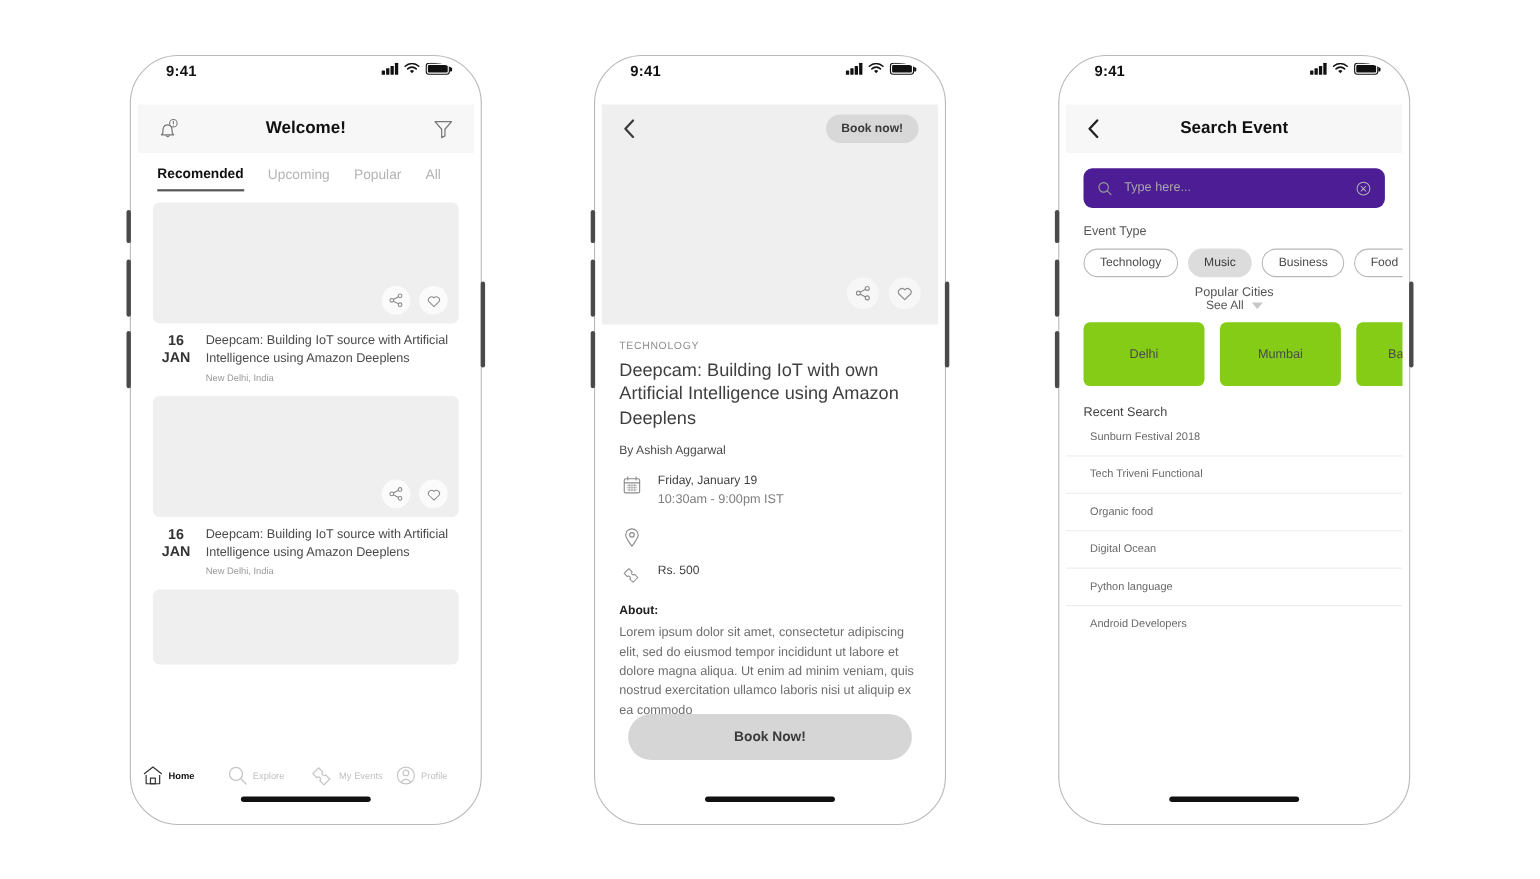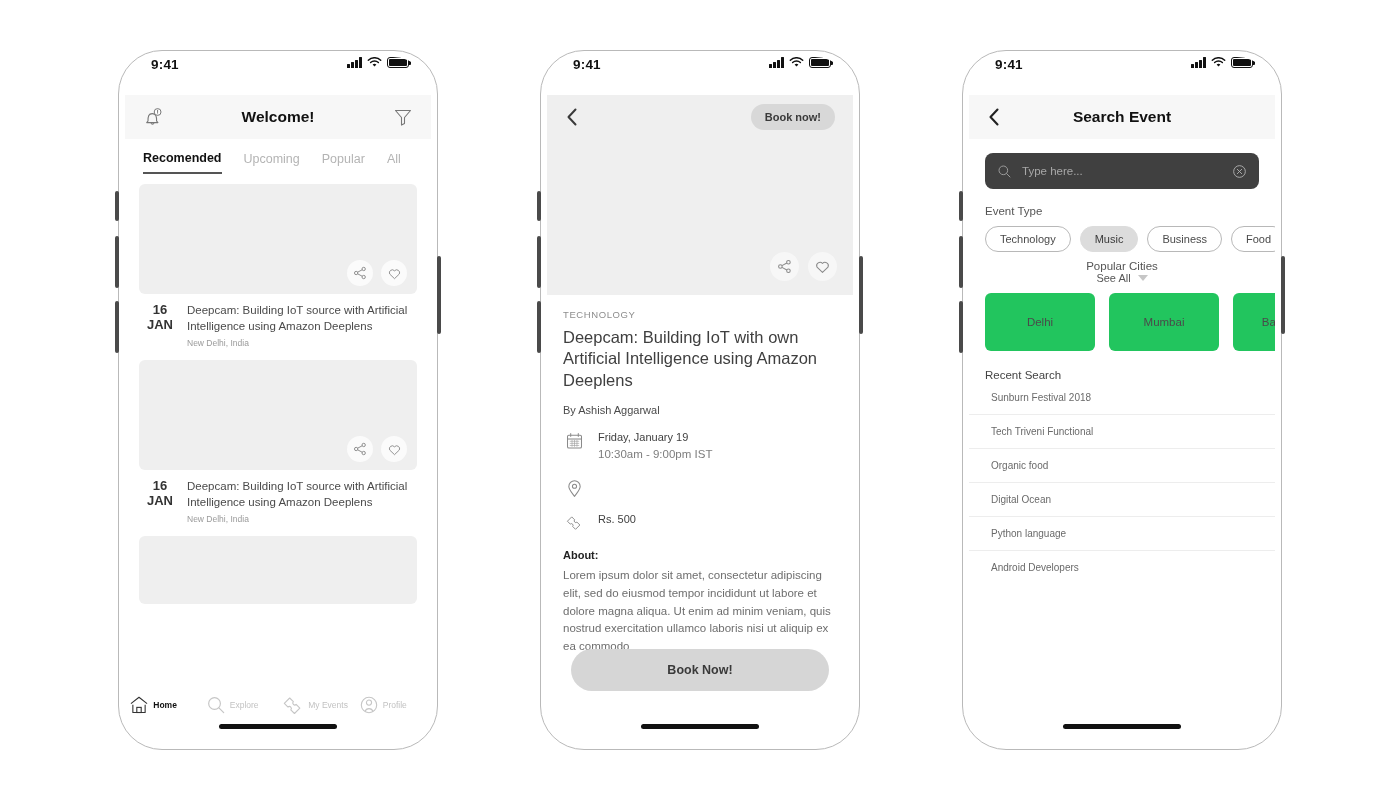--- a/index.html
+++ b/index.html
@@ -130,36 +130,36 @@
   .about-h{font-size:11px;font-weight:bold;color:#222;margin-top:18px;}
   .about-b{font-size:11.5px;color:#6e6e6e;line-height:1.55;margin-top:6px;}
   .book-btn{
     position:absolute;left:24px;right:24px;bottom:52px;height:42px;
     background:#d6d6d6;border-radius:21px;display:flex;align-items:center;justify-content:center;
     font-size:12.5px;font-weight:bold;color:#3a3a3a;
   }
 
   
   .searchbox{
-    margin:14px 16px 0 16px;height:36px;background:#404040;border-radius:8px;
+    margin:14px 16px 0 16px;height:36px;background:#4c1d95;border-radius:8px;
     display:flex;align-items:center;padding:0 12px;box-sizing:border-box;gap:10px;
   }
   .search-ph{font-size:11.5px;color:#a8a8a8;flex:1;}
   .sec-h{font-size:11.5px;color:#555;padding:0 16px;margin-top:16px;}
   .chips{display:flex;gap:9px;padding:9px 0 0 16px;}
   .chip{
     border:1px solid #b8b8b8;border-radius:15px;padding:6px 14px;
     font-size:11px;color:#4a4a4a;white-space:nowrap;background:#fff;
   }
   .chip.sel{background:#dcdcdc;border-color:#dcdcdc;color:#3a3a3a;}
   .row-sp{display:flex;align-items:center;justify-content:space-between;padding:0 16px;margin-top:8px;flex-direction:column;}
   .see-all{display:flex;align-items:center;gap:7px;font-size:11px;color:#555;}
   .cities{display:flex;gap:14px;padding:9px 0 0 16px;}
   .city{
-    width:110px;height:58px;background:#22c55e;border-radius:6px;flex-shrink:0;
+    width:110px;height:58px;background:#84cc16;border-radius:6px;flex-shrink:0;
     display:flex;align-items:center;justify-content:center;font-size:11.5px;color:#4a4a4a;
   }
   .rs-h{font-size:11.5px;color:#444;padding:0 16px;margin-top:18px;}
   .rs-item{
     font-size:10px;color:#6a6a6a;padding:11px 16px 11px 22px;
     border-bottom:1px solid #ededed;
   }
   .caret-down{width:0;height:0;border-left:5.5px solid transparent;border-right:5.5px solid transparent;border-top:6.5px solid #c6c6c6;}
 </style>
 </head>

